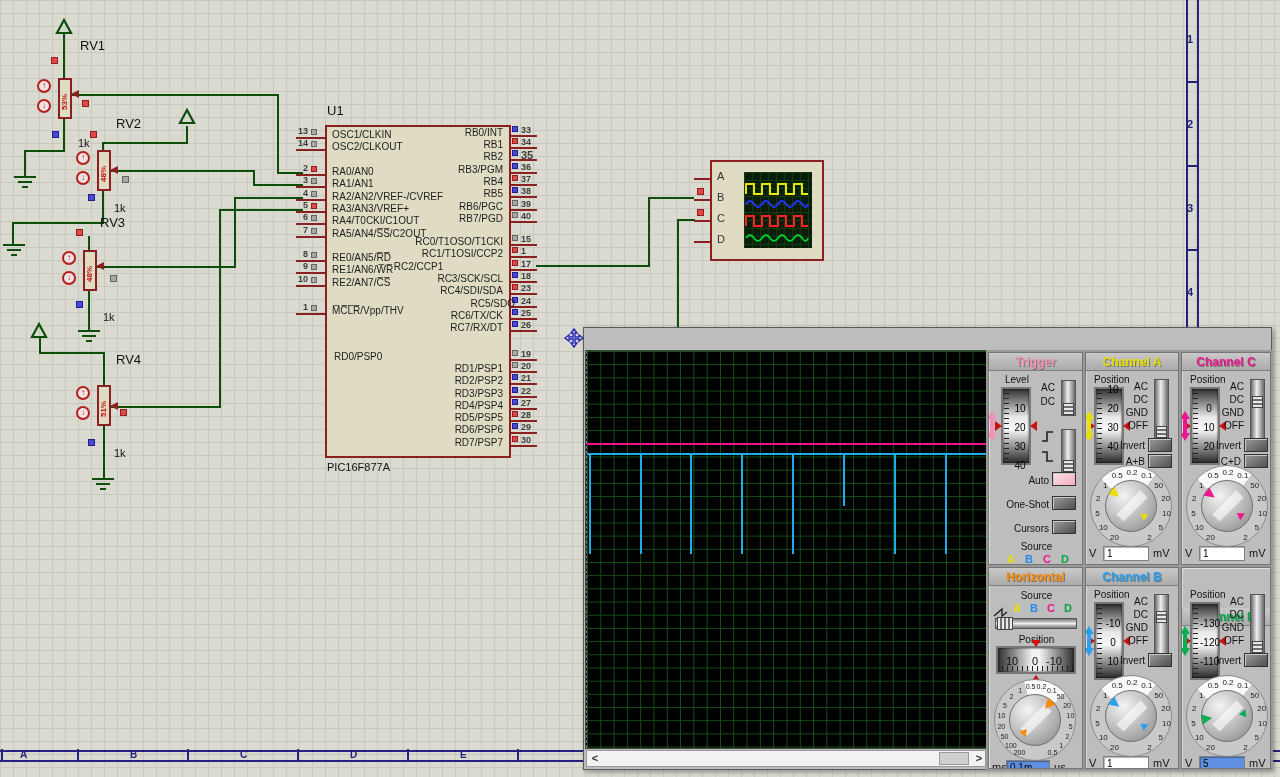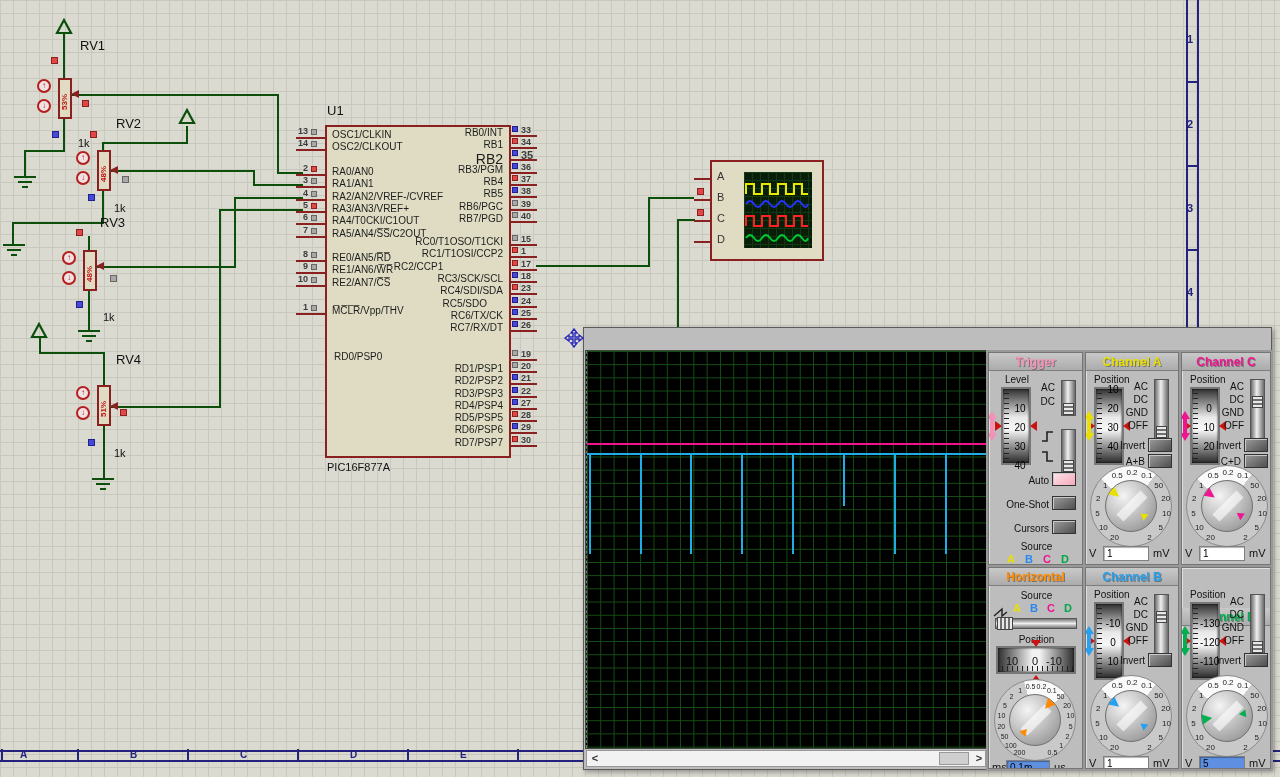--- a/index.html
+++ b/index.html
@@ -277,21 +277,21 @@
       <div class="sq blue" style="position: absolute; left: 512px; top: 126px; width: 6px; height: 6px;"></div>
       <div class="pinnum" style="position: absolute; left: 521px; top: 125px; font-size: 9px; font-weight: bold; color: rgb(60, 60, 60);">33</div>
       <div class="pinlabel" style="position: absolute; left: 334px; top: 127px; font-size: 10px; width: 169px; text-align: right;">RB0/INT</div>
       <div class="stub" style="position: absolute; left: 510px; top: 147px; width: 27px; height: 2px;"></div>
       <div class="sq red" style="position: absolute; left: 512px; top: 138px; width: 6px; height: 6px;"></div>
       <div class="pinnum" style="position: absolute; left: 521px; top: 137px; font-size: 9px; font-weight: bold; color: rgb(60, 60, 60);">34</div>
       <div class="pinlabel" style="position: absolute; left: 334px; top: 139px; font-size: 10px; width: 169px; text-align: right;">RB1</div>
       <div class="stub" style="position: absolute; left: 510px; top: 159px; width: 27px; height: 2px;"></div>
       <div class="sq blue" style="position: absolute; left: 512px; top: 150px; width: 6px; height: 6px;"></div>
       <div class="pinnum" style="position: absolute; left: 521px; top: 149px; font-size: 11px; font-weight: bold; color: rgb(60, 60, 60);">35</div>
-      <div class="pinlabel" style="position: absolute; left: 334px; top: 151px; font-size: 14px; width: 169px; text-align: right;">RB2</div>
+      <div class="pinlabel" style="position: absolute; left: 334px; top: 151px; font-size: 10px; width: 169px; text-align: right;">RB2</div>
       <div class="stub" style="position: absolute; left: 510px; top: 172px; width: 27px; height: 2px;"></div>
       <div class="sq blue" style="position: absolute; left: 512px; top: 163px; width: 6px; height: 6px;"></div>
       <div class="pinnum" style="position: absolute; left: 521px; top: 162px; font-size: 9px; font-weight: bold; color: rgb(60, 60, 60);">36</div>
       <div class="pinlabel" style="position: absolute; left: 334px; top: 164px; font-size: 10px; width: 169px; text-align: right;">RB3/PGM</div>
       <div class="stub" style="position: absolute; left: 510px; top: 184px; width: 27px; height: 2px;"></div>
       <div class="sq red" style="position: absolute; left: 512px; top: 175px; width: 6px; height: 6px;"></div>
       <div class="pinnum" style="position: absolute; left: 521px; top: 174px; font-size: 9px; font-weight: bold; color: rgb(60, 60, 60);">37</div>
       <div class="pinlabel" style="position: absolute; left: 334px; top: 176px; font-size: 10px; width: 169px; text-align: right;">RB4</div>
       <div class="stub" style="position: absolute; left: 510px; top: 196px; width: 27px; height: 2px;"></div>
       <div class="sq blue" style="position: absolute; left: 512px; top: 187px; width: 6px; height: 6px;"></div>
@@ -321,21 +321,21 @@
       <div class="sq blue" style="position: absolute; left: 512px; top: 272px; width: 6px; height: 6px;"></div>
       <div class="pinnum" style="position: absolute; left: 521px; top: 271px; font-size: 9px; font-weight: bold; color: rgb(60, 60, 60);">18</div>
       <div class="pinlabel" style="position: absolute; left: 334px; top: 273px; font-size: 10px; width: 169px; text-align: right;">RC3/SCK/SCL</div>
       <div class="stub" style="position: absolute; left: 510px; top: 293px; width: 27px; height: 2px;"></div>
       <div class="sq red" style="position: absolute; left: 512px; top: 284px; width: 6px; height: 6px;"></div>
       <div class="pinnum" style="position: absolute; left: 521px; top: 283px; font-size: 9px; font-weight: bold; color: rgb(60, 60, 60);">23</div>
       <div class="pinlabel" style="position: absolute; left: 334px; top: 285px; font-size: 10px; width: 169px; text-align: right;">RC4/SDI/SDA</div>
       <div class="stub" style="position: absolute; left: 510px; top: 306px; width: 27px; height: 2px;"></div>
       <div class="sq blue" style="position: absolute; left: 512px; top: 297px; width: 6px; height: 6px;"></div>
       <div class="pinnum" style="position: absolute; left: 521px; top: 296px; font-size: 9px; font-weight: bold; color: rgb(60, 60, 60);">24</div>
-      <div class="pinlabel" style="position: absolute; left: 318px; top: 298px; font-size: 10px; width: 169px; text-align: right;">RC5/SDO</div>
+      <div class="pinlabel" style="position: absolute; left: 346px; top: 298px; font-size: 10px; width: 169px; text-align: right;">RC5/SDO</div>
       <div class="stub" style="position: absolute; left: 510px; top: 318px; width: 27px; height: 2px;"></div>
       <div class="sq blue" style="position: absolute; left: 512px; top: 309px; width: 6px; height: 6px;"></div>
       <div class="pinnum" style="position: absolute; left: 521px; top: 308px; font-size: 9px; font-weight: bold; color: rgb(60, 60, 60);">25</div>
       <div class="pinlabel" style="position: absolute; left: 334px; top: 310px; font-size: 10px; width: 169px; text-align: right;">RC6/TX/CK</div>
       <div class="stub" style="position: absolute; left: 510px; top: 330px; width: 27px; height: 2px;"></div>
       <div class="sq blue" style="position: absolute; left: 512px; top: 321px; width: 6px; height: 6px;"></div>
       <div class="pinnum" style="position: absolute; left: 521px; top: 320px; font-size: 9px; font-weight: bold; color: rgb(60, 60, 60);">26</div>
       <div class="pinlabel" style="position: absolute; left: 334px; top: 322px; font-size: 10px; width: 169px; text-align: right;">RC7/RX/DT</div>
       <div class="stub" style="position: absolute; left: 510px; top: 359px; width: 27px; height: 2px;"></div>
       <div class="sq gray" style="position: absolute; left: 512px; top: 350px; width: 6px; height: 6px;"></div>

